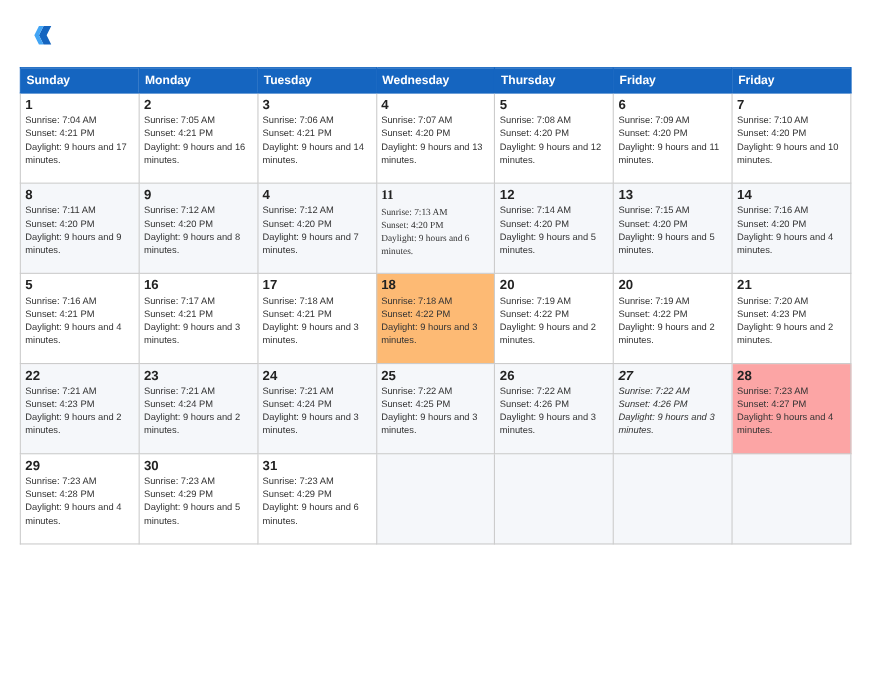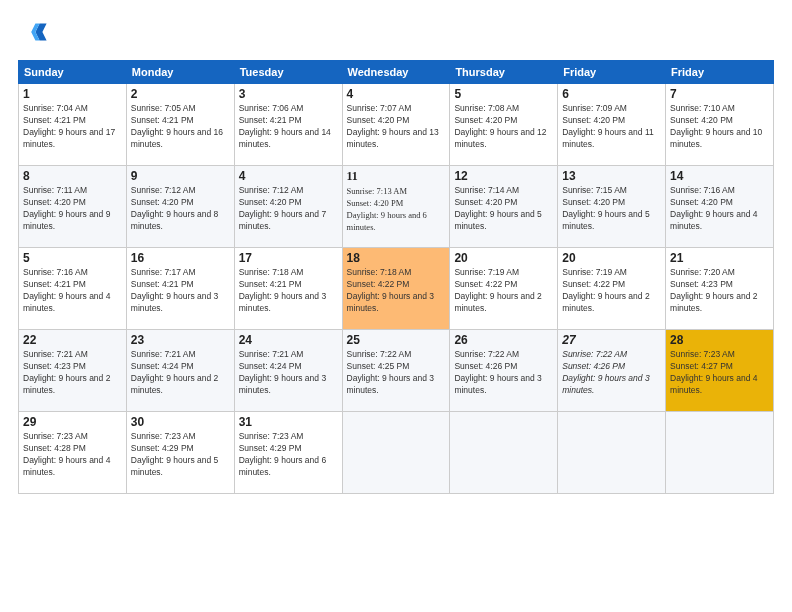--- a/index.html
+++ b/index.html
@@ -231,21 +231,21 @@
             <div class="day-info">Sunrise: 7:22 AM<br>Sunset: 4:25 PM<br>Daylight: 9 hours and 3 minutes.</div>
           </td>
           <td style="background: rgb(245, 247, 250);">
             <span class="day-num">26</span>
             <div class="day-info">Sunrise: 7:22 AM<br>Sunset: 4:26 PM<br>Daylight: 9 hours and 3 minutes.</div>
           </td>
           <td style="background: rgb(245, 247, 250); font-style: italic;">
             <span class="day-num">27</span>
             <div class="day-info">Sunrise: 7:22 AM<br>Sunset: 4:26 PM<br>Daylight: 9 hours and 3 minutes.</div>
           </td>
-          <td style="background: #eab308;">
+          <td style="background: #fca5a5;">
             <span class="day-num">28</span>
             <div class="day-info">Sunrise: 7:23 AM<br>Sunset: 4:27 PM<br>Daylight: 9 hours and 4 minutes.</div>
           </td>
         </tr>
         <tr>
           <td style="background: rgb(255, 255, 255);">
             <span class="day-num">29</span>
             <div class="day-info">Sunrise: 7:23 AM<br>Sunset: 4:28 PM<br>Daylight: 9 hours and 4 minutes.</div>
           </td>
           <td style="background: rgb(255, 255, 255);">

